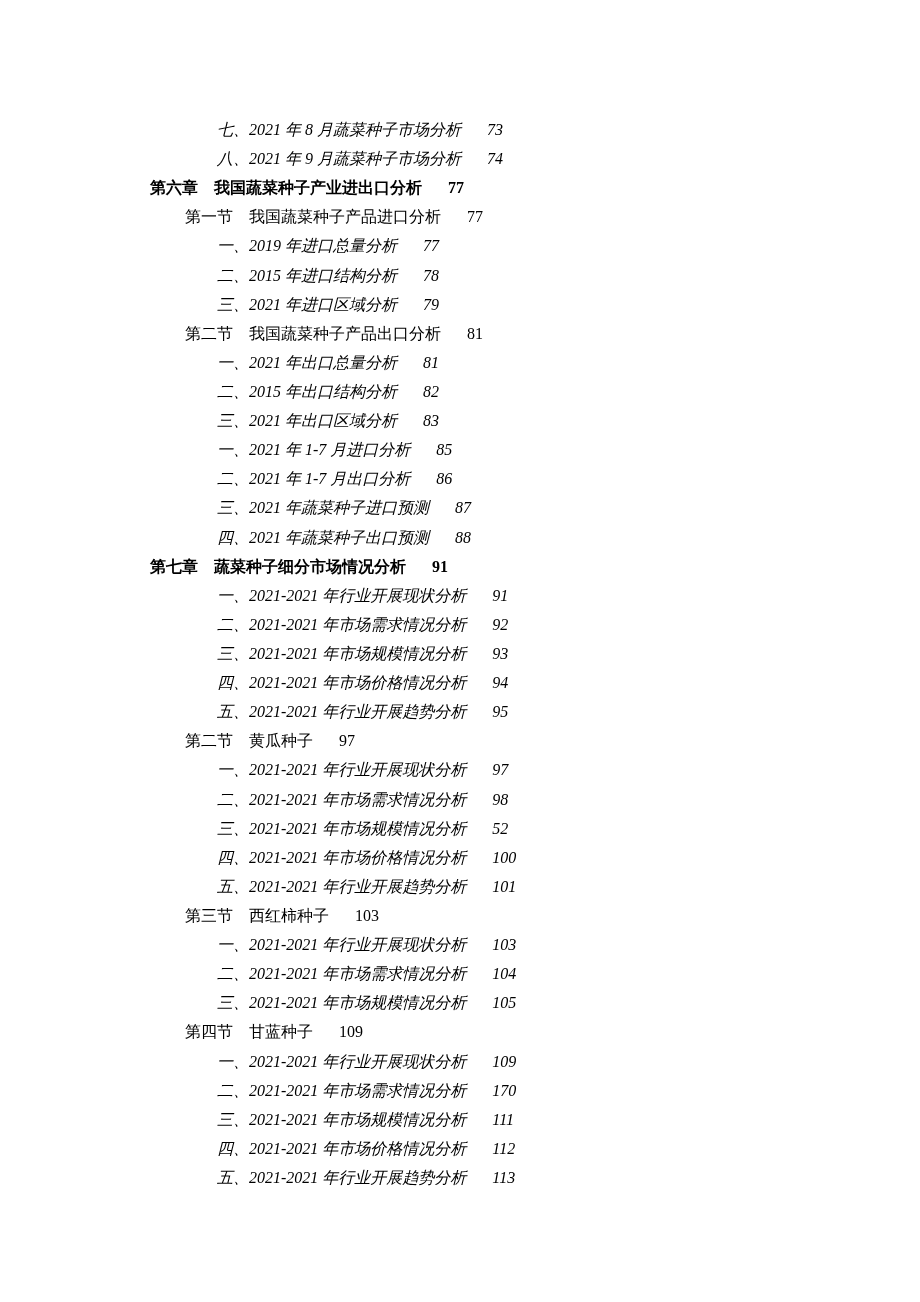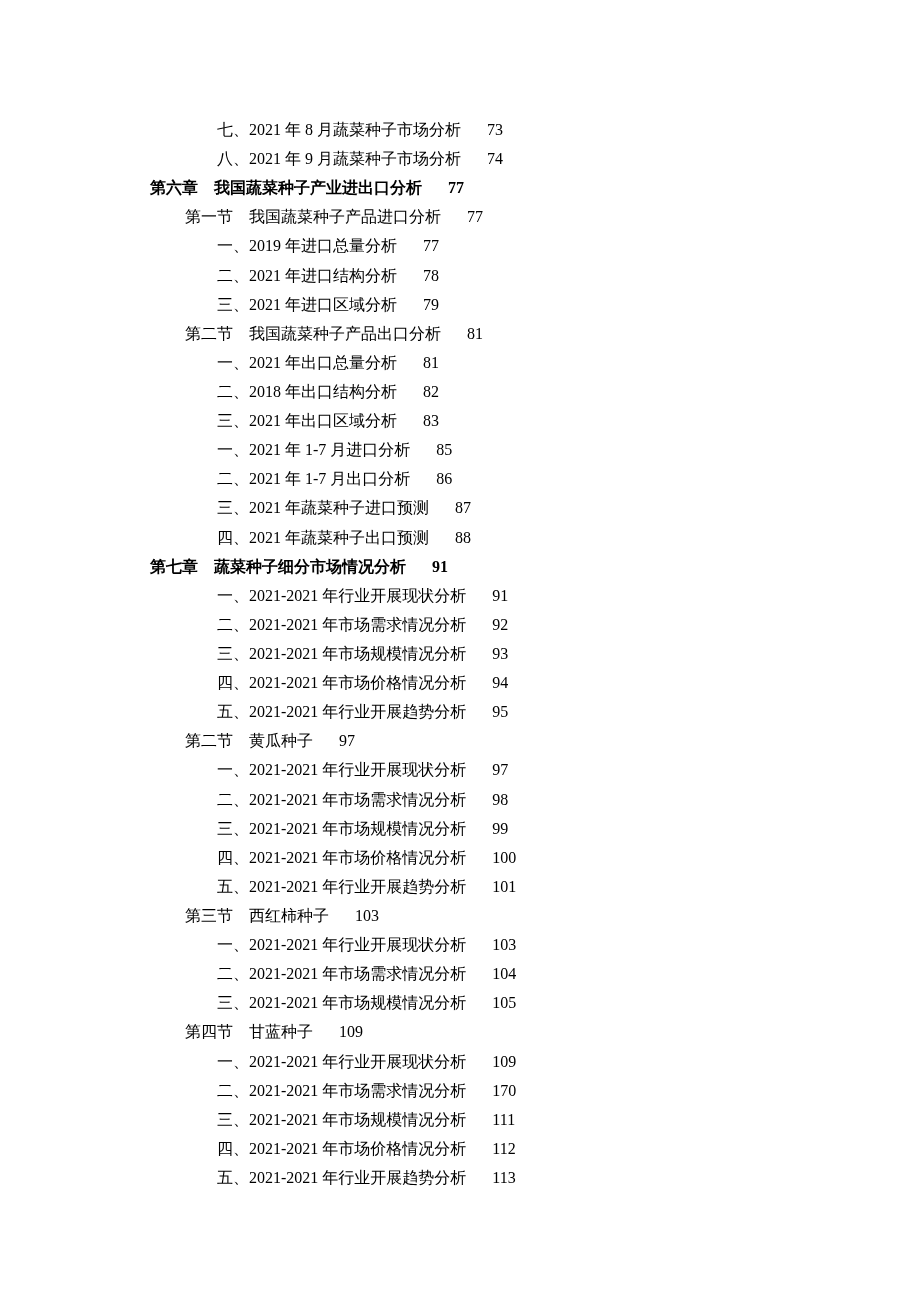--- a/index.html
+++ b/index.html
@@ -15,55 +15,55 @@
   .page {
     padding: 115px 150px 100px 150px;
   }
   .toc-line {
     white-space: nowrap;
     line-height: 1.82;
     font-size: 16px;
   }
   .indent1 { padding-left: 0; }
   .indent2 { padding-left: 35px; }
-  .indent3 { padding-left: 67px; }
+  .indent3 { padding-left: 67px; font-style: italic; }
   .bold { font-weight: bold; font-family: Liberation Serif, serif; }
   .title { display: inline; }
   .page-num { display: inline; margin-left: 26px; }
 </style>
 </head>
 <body>
 
 <div class="page">
   <div id="toc-container">
       <div class="toc-line indent3"><span class="title">七、2021 年 8 月蔬菜种子市场分析</span><span class="page-num">73</span></div>
       <div class="toc-line indent3"><span class="title">八、2021 年 9 月蔬菜种子市场分析</span><span class="page-num">74</span></div>
       <div class="toc-line indent1 bold"><span class="title">第六章　我国蔬菜种子产业进出口分析</span><span class="page-num">77</span></div>
       <div class="toc-line indent2"><span class="title">第一节　我国蔬菜种子产品进口分析</span><span class="page-num">77</span></div>
       <div class="toc-line indent3"><span class="title">一、2019 年进口总量分析</span><span class="page-num">77</span></div>
-      <div class="toc-line indent3"><span class="title">二、2021 年进口结构分析</span><span class="page-num">78</span></div>
+      <div class="toc-line indent3"><span class="title">二、2015 年进口结构分析</span><span class="page-num">78</span></div>
       <div class="toc-line indent3"><span class="title">三、2021 年进口区域分析</span><span class="page-num">79</span></div>
       <div class="toc-line indent2"><span class="title">第二节　我国蔬菜种子产品出口分析</span><span class="page-num">81</span></div>
       <div class="toc-line indent3"><span class="title">一、2021 年出口总量分析</span><span class="page-num">81</span></div>
-      <div class="toc-line indent3"><span class="title">二、2018 年出口结构分析</span><span class="page-num">82</span></div>
+      <div class="toc-line indent3"><span class="title">二、2015 年出口结构分析</span><span class="page-num">82</span></div>
       <div class="toc-line indent3"><span class="title">三、2021 年出口区域分析</span><span class="page-num">83</span></div>
       <div class="toc-line indent3"><span class="title">一、2021 年 1-7 月进口分析</span><span class="page-num">85</span></div>
       <div class="toc-line indent3"><span class="title">二、2021 年 1-7 月出口分析</span><span class="page-num">86</span></div>
       <div class="toc-line indent3"><span class="title">三、2021 年蔬菜种子进口预测</span><span class="page-num">87</span></div>
       <div class="toc-line indent3"><span class="title">四、2021 年蔬菜种子出口预测</span><span class="page-num">88</span></div>
       <div class="toc-line indent1 bold"><span class="title">第七章　蔬菜种子细分市场情况分析</span><span class="page-num">91</span></div>
       <div class="toc-line indent3"><span class="title">一、2021-2021 年行业开展现状分析</span><span class="page-num">91</span></div>
       <div class="toc-line indent3"><span class="title">二、2021-2021 年市场需求情况分析</span><span class="page-num">92</span></div>
       <div class="toc-line indent3"><span class="title">三、2021-2021 年市场规模情况分析</span><span class="page-num">93</span></div>
       <div class="toc-line indent3"><span class="title">四、2021-2021 年市场价格情况分析</span><span class="page-num">94</span></div>
       <div class="toc-line indent3"><span class="title">五、2021-2021 年行业开展趋势分析</span><span class="page-num">95</span></div>
       <div class="toc-line indent2"><span class="title">第二节　黄瓜种子</span><span class="page-num">97</span></div>
       <div class="toc-line indent3"><span class="title">一、2021-2021 年行业开展现状分析</span><span class="page-num">97</span></div>
       <div class="toc-line indent3"><span class="title">二、2021-2021 年市场需求情况分析</span><span class="page-num">98</span></div>
-      <div class="toc-line indent3"><span class="title">三、2021-2021 年市场规模情况分析</span><span class="page-num">99</span></div>
+      <div class="toc-line indent3"><span class="title">三、2021-2021 年市场规模情况分析</span><span class="page-num">52</span></div>
       <div class="toc-line indent3"><span class="title">四、2021-2021 年市场价格情况分析</span><span class="page-num">100</span></div>
       <div class="toc-line indent3"><span class="title">五、2021-2021 年行业开展趋势分析</span><span class="page-num">101</span></div>
       <div class="toc-line indent2"><span class="title">第三节　西红柿种子</span><span class="page-num">103</span></div>
       <div class="toc-line indent3"><span class="title">一、2021-2021 年行业开展现状分析</span><span class="page-num">103</span></div>
       <div class="toc-line indent3"><span class="title">二、2021-2021 年市场需求情况分析</span><span class="page-num">104</span></div>
       <div class="toc-line indent3"><span class="title">三、2021-2021 年市场规模情况分析</span><span class="page-num">105</span></div>
       <div class="toc-line indent2"><span class="title">第四节　甘蓝种子</span><span class="page-num">109</span></div>
       <div class="toc-line indent3"><span class="title">一、2021-2021 年行业开展现状分析</span><span class="page-num">109</span></div>
       <div class="toc-line indent3"><span class="title">二、2021-2021 年市场需求情况分析</span><span class="page-num">170</span></div>
       <div class="toc-line indent3"><span class="title">三、2021-2021 年市场规模情况分析</span><span class="page-num">111</span></div>

